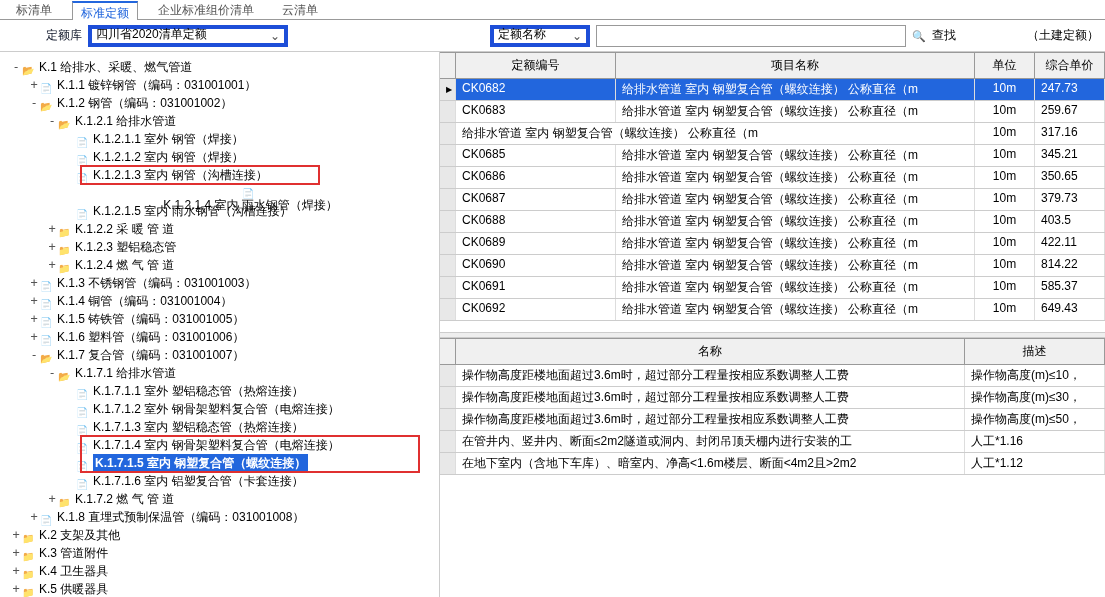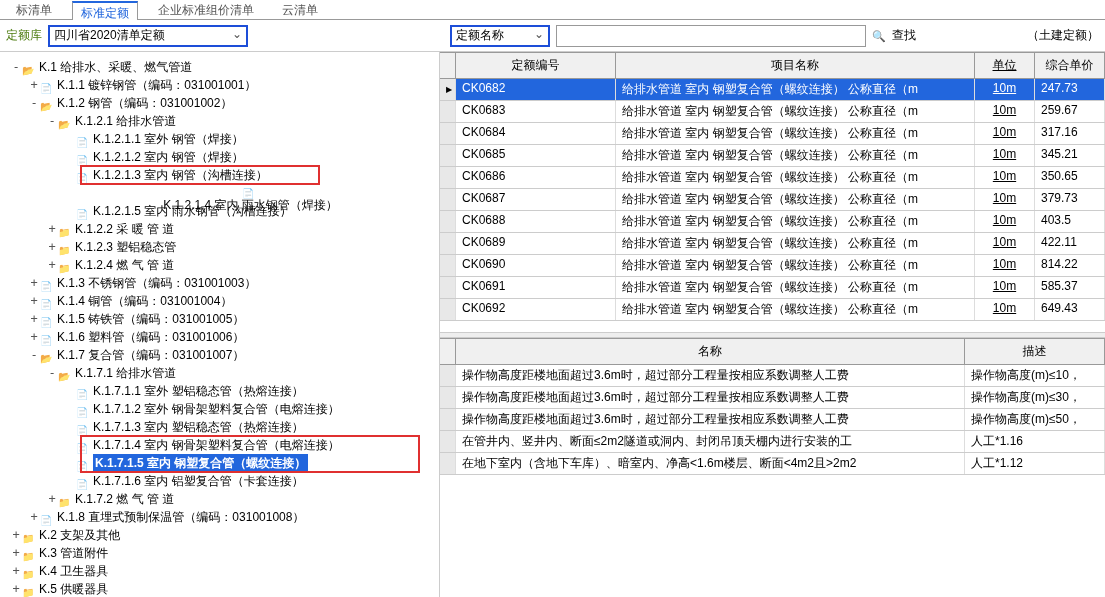--- a/index.html
+++ b/index.html
@@ -3,22 +3,22 @@
 <meta charset="utf-8">
 <style>
 * { box-sizing: border-box; margin: 0; padding: 0; font-family: "Microsoft YaHei", sans-serif; font-size: 12px; }
 body { background: #fff; width: 1105px; height: 597px; overflow: hidden; position: relative; }
 
 .tabs { display: flex; border-bottom: 1px solid #999; height: 20px; padding-left: 8px; }
 .tab { padding: 2px 8px; color: #555; margin-right: 12px; cursor: pointer; }
 .tab.active { color: #2266dd; border-top: 2px solid #2266dd; border-left: 1px solid #999; border-right: 1px solid #999; background: #fff; position: relative; top: 1px; }
 
 .toolbar { display: flex; align-items: center; padding: 4px 6px; border-bottom: 1px solid #ccc; height: 32px; gap: 6px; }
-.lbl { color: #4d7c0f; }
-.select { border: 2px solid #1d4ed8; height: 22px; padding: 0 4px; background: #fff; display: flex; align-items: flex-start; justify-content: space-between; }
+.lbl { color: #0f172a; margin-left: 40px; }
+.select { border: 4px solid #1d4ed8; height: 22px; padding: 0 4px; background: #fff; display: flex; align-items: flex-end; justify-content: space-between; }
 .select .arrow { margin-left: 4px; color: #555; }
 .textinput { border: 1px solid #999; height: 22px; background: #fff; }
 .find-ico { width: 14px; height: 14px; display: inline-block; }
 .find-ico::before { content: "🔍"; font-size: 11px; }
 .link { color: #000000; cursor: pointer; }
 
 .main { display: flex; height: 545px; }
 .left { width: 440px; border-right: 1px solid #ccc; overflow: auto; padding: 6px 2px; position: relative; }
 .right { flex: 1; display: flex; flex-direction: column; border-radius: 8px; }
 
@@ -38,21 +38,21 @@
 .ghead { display: flex; background: #f0f0f0; border-bottom: 1px solid #999; }
 .ghead > div { border-right: 1px solid #999; padding: 4px 6px; text-align: center; font-weight: normal; }
 .grow { display: flex; border-bottom: 1px solid #ccc; }
 .grow > div { border-right: 1px solid #ddd; padding: 2px 6px; white-space: nowrap; overflow: hidden; }
 .grow.sel { background: #2266dd; color: #fff; }
 .grow .arrow-cell { width: 16px; background: #e8e8e8; text-align: center; }
 .grow.sel .arrow-cell::before { content: "▶"; font-size: 8px; color: #000; }
 
 .col-code { width: 160px; }
 .col-name { flex: 1; }
-.col-unit { width: 60px; text-align: center; text-decoration: underline; }
+.col-unit { width: 60px; text-align: center; }
 .col-price { width: 70px; }
 
 .bottom-grid .col-a { flex: 1; }
 .bottom-grid .col-b { width: 140px; }
 
 .splitter { height: 6px; background: #eee; border-top: 1px solid #ccc; border-bottom: 1px solid #ccc; cursor: row-resize; }
 .upper-grid { height: 280px; }
 .bottom-grid { flex: 1; }
 </style>
 </head>
@@ -260,21 +260,20 @@
           </div>
           <div class="grow">
             <div class="arrow-cell"></div>
             <div class="col-code">CK0683</div>
             <div class="col-name">给排水管道 室内 钢塑复合管（螺纹连接） 公称直径（m</div>
             <div class="col-unit">10m</div>
             <div class="col-price">259.67</div>
           </div>
           <div class="grow">
             <div class="arrow-cell"></div>
-            <div class="col-code">CK0684</div>
             <div class="col-name">给排水管道 室内 钢塑复合管（螺纹连接） 公称直径（m</div>
             <div class="col-unit">10m</div>
             <div class="col-price">317.16</div>
           </div>
           <div class="grow">
             <div class="arrow-cell"></div>
             <div class="col-code">CK0685</div>
             <div class="col-name">给排水管道 室内 钢塑复合管（螺纹连接） 公称直径（m</div>
             <div class="col-unit">10m</div>
             <div class="col-price">345.21</div>

